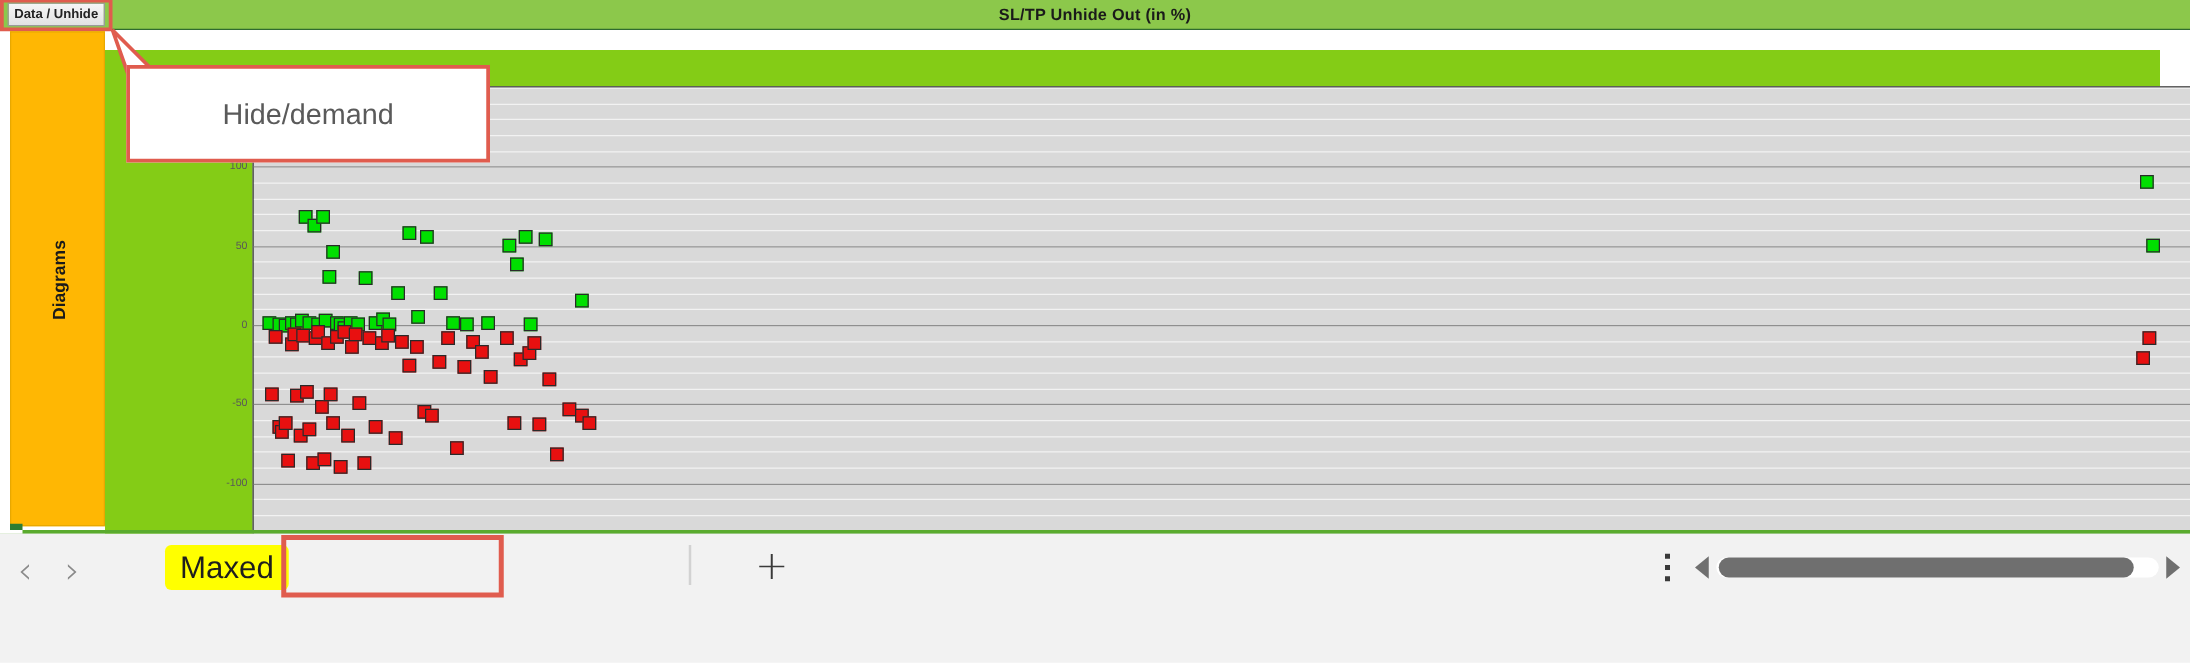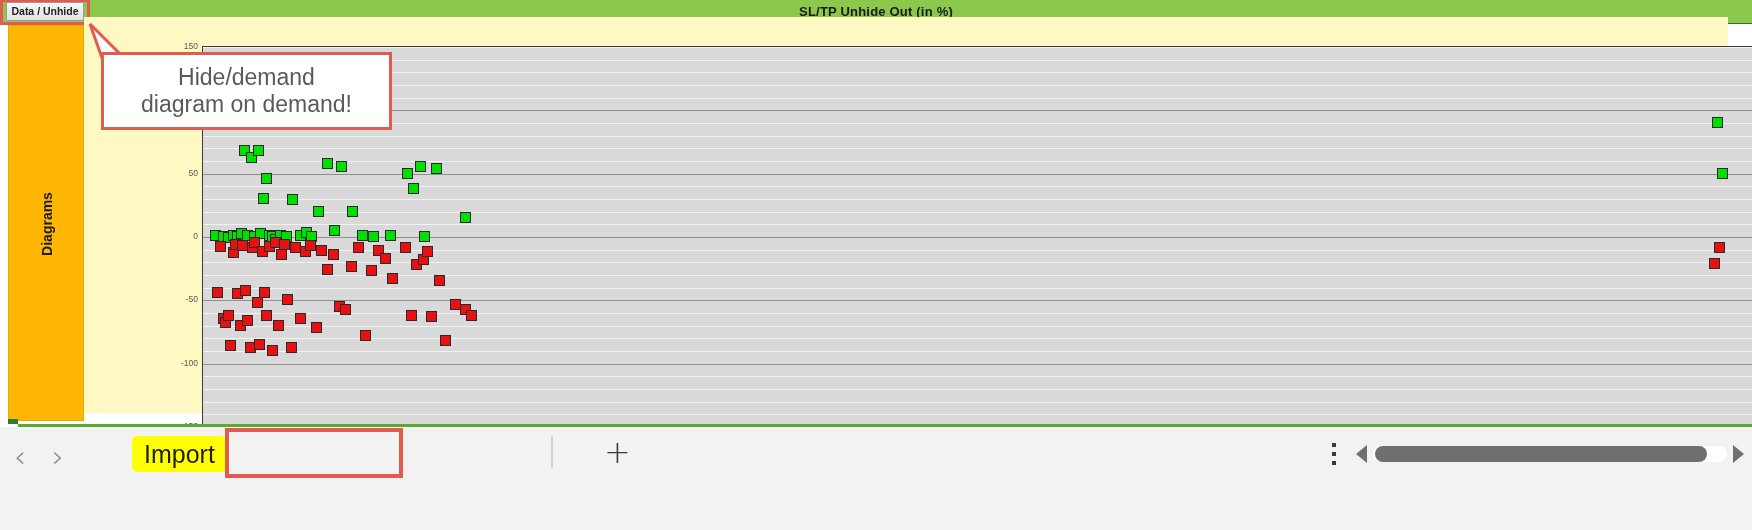--- a/index.html
+++ b/index.html
@@ -56,23 +56,23 @@
     white-space: nowrap;
     font-size: 14px; font-weight: bold; color: #1a1a1a;
   }
   .side-handle {
     position: absolute; left: 8px; top: 419px;
     width: 10px; height: 6px; background: #2e7d32;
   }
 
   
   .chart-white {
-    position: absolute; left: 84px; top: 17px;
+    position: absolute; left: 84px; top: 40px;
     width: 1644px; height: 396px;
-    background: #fef9c3;
+    background: #84cc16;
   }
   .plot {
     position: absolute; left: 118px; top: 29px;
     width: 1614px; height: 382px;
     background: #d9d9d9;
     border: 1px solid #3a3a3a;
     overflow: hidden;
   }
   .gridline {
     position: absolute; left: 0; width: 100%;
@@ -382,35 +382,34 @@
         <div class="xlab" style="left: 1450.8px;">180000</div>
       </div>
   </div>
 
   <svg class="tail-svg" width="40" height="42">
     <polygon points="2,2 36,36 14,36" fill="#ffffff" stroke="#e05c4e" stroke-width="3"></polygon>
   </svg>
   <div class="callout">
     <div class="callout-text">
       <div>Hide/demand</div>
-      <div>diagram on demand!</div>
     </div>
   </div>
 
   <div class="greenline"></div>
   <div class="greenline-left"></div>
   <div class="tabbar"></div>
 
   <div class="navarrows">
     <div class="navarrow">‹</div>
     <div class="navarrow">›</div>
   </div>
 
   <div class="tabs">
-    <div class="tab import">Import</div>
+    <div class="tab import">Maxed</div>
   </div>
   <div class="tab-highlight"></div>
   <div class="tab-divider"></div>
   <div class="plus">+</div>
 
   <div class="kebab">
     <i></i>
       <i></i>
       <i></i>
   </div>

